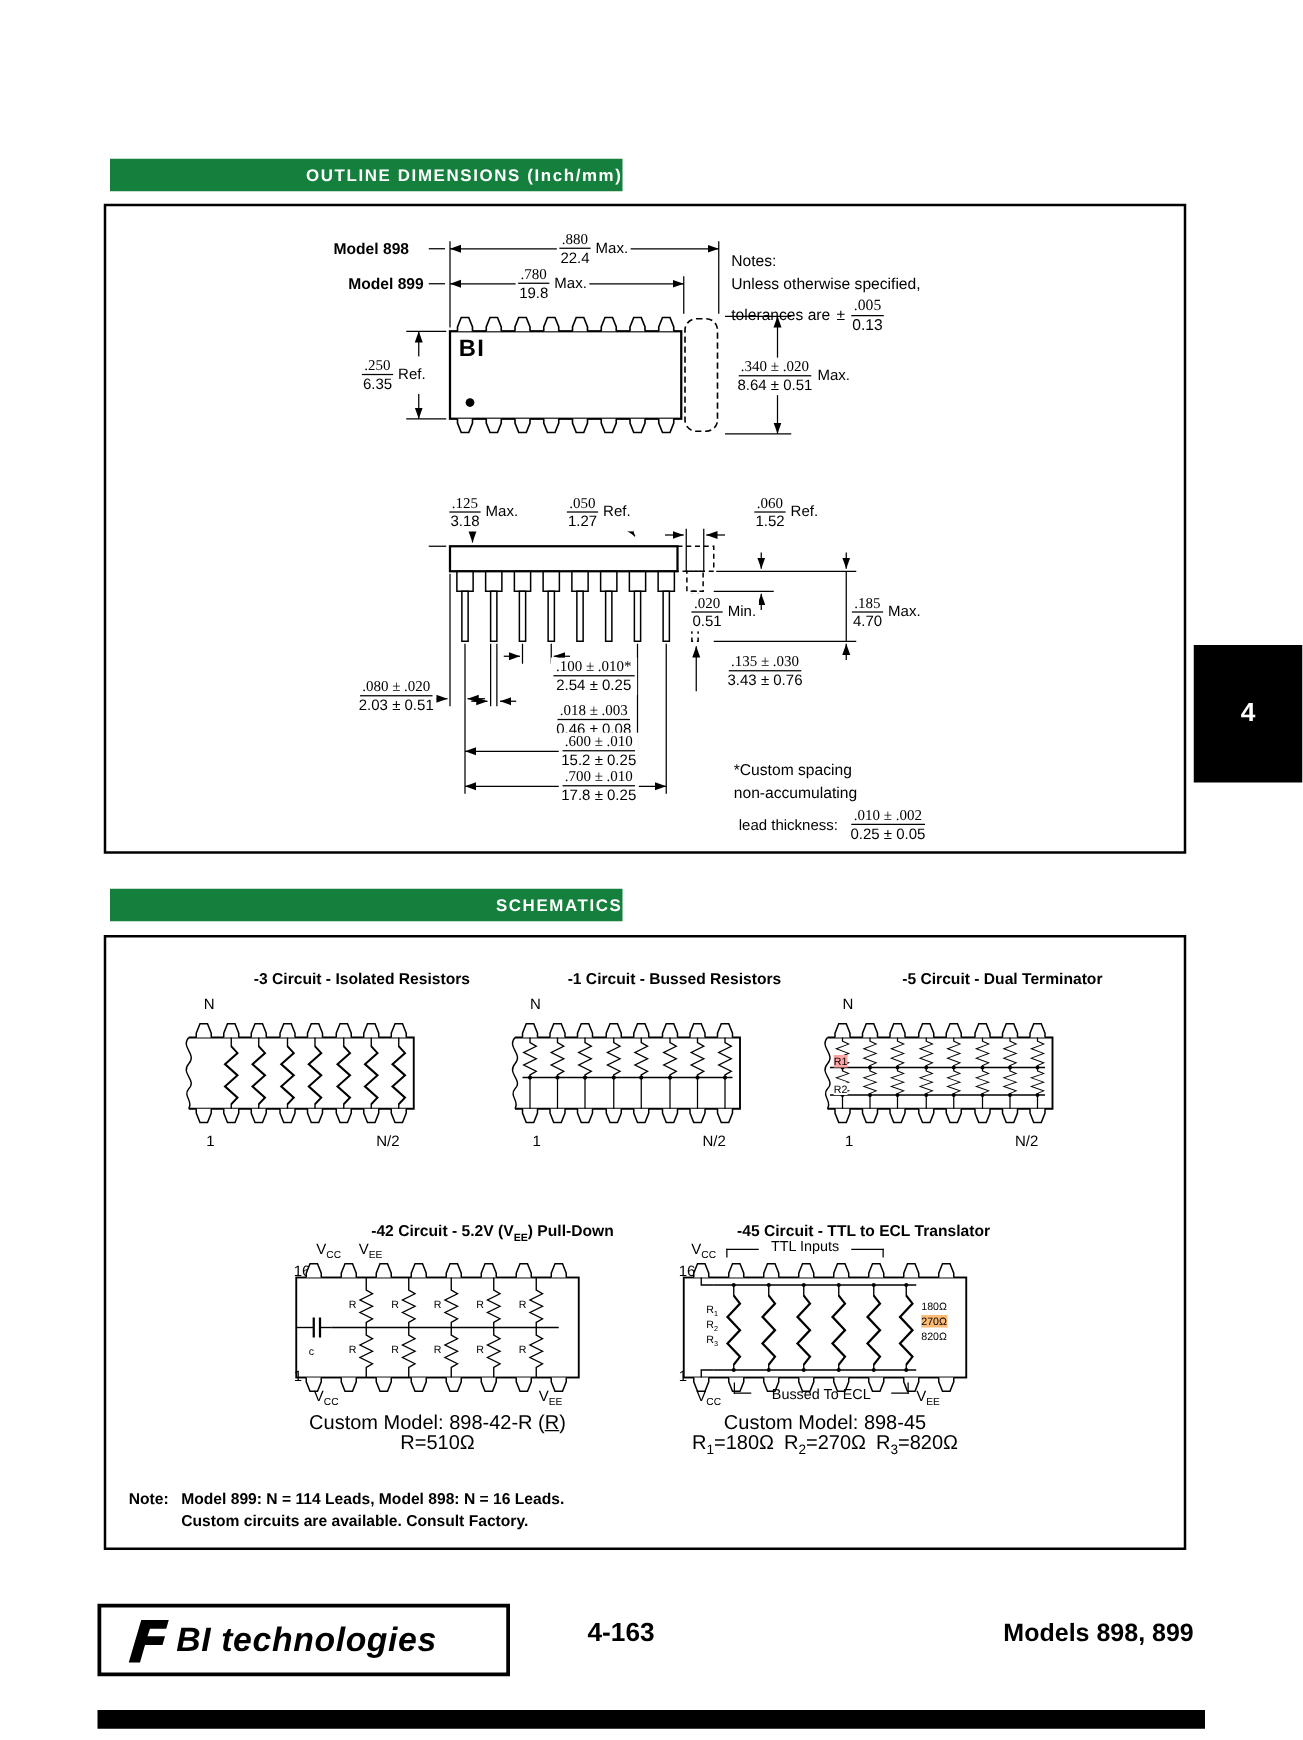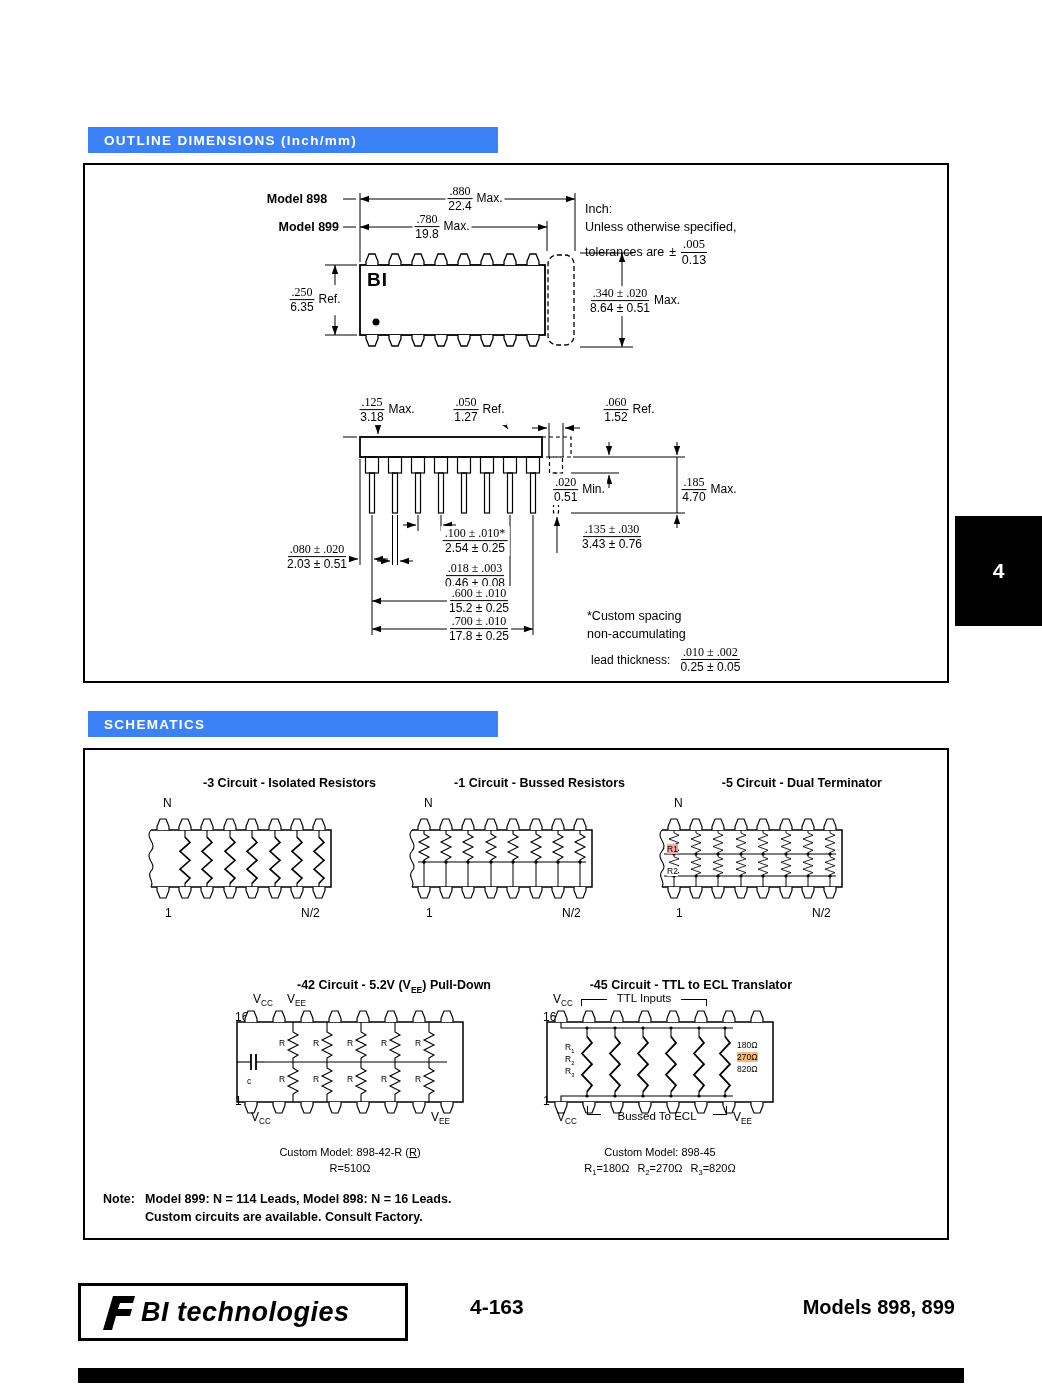--- a/index.html
+++ b/index.html
@@ -1,31 +1,31 @@
 <!DOCTYPE html>
 <html><head>
 <meta charset="utf-8">
 <style>
   * { box-sizing: border-box; margin:0; padding:0; }
   html,body { background:#fff; }
   body { width:1042px; height:1392px; position:relative; font-family:"Liberation Sans","DejaVu Sans",sans-serif; color:#000; }
   .abs { position:absolute; }
-  .bar { position:absolute; background:#3b82f6; color:#fff; font-weight:bold; font-size:13.5px; letter-spacing:1.3px; display:flex; align-items:center; padding-left:16px; }
+  .bar { position:absolute; background:#15803d; color:#fff; font-weight:bold; font-size:13.5px; letter-spacing:1.3px; display:flex; align-items:center; padding-left:16px;justify-content:flex-end; }
   .box { position:absolute; border:2px solid #000; background:#fff; }
   .lbl { position:absolute; font-size:12px; white-space:nowrap; line-height:1.2; }
   .blbl { position:absolute; font-size:12.5px; font-weight:bold; white-space:nowrap; line-height:1.2; }
   .dim { position:absolute; display:flex; align-items:center; gap:4px; background:#fff; font-size:12px; white-space:nowrap; padding:0 2px; line-height:1.1; }
   .ctr { transform:translate(-50%,-50%); }
   .frac { display:inline-flex; flex-direction:column; align-items:center; line-height:1.2; }
   .frac .num { border-bottom:1px solid #000; padding:0 2px;font-family:Liberation Serif, serif; }
   sub { font-size:68%; }
   svg { position:absolute; overflow:visible; }
   .sch-title { position:absolute; font-weight:bold; font-size:12.5px; text-align:right; white-space:nowrap; }
   .tiny { position:absolute; font-size:8.5px; white-space:nowrap; }
-  .cap { position:absolute; font-size:11px; text-align:center; white-space:nowrap;margin-top:16px; }
+  .cap { position:absolute; font-size:16px; text-align:center; white-space:nowrap; }
   .brk { position:absolute; }
 </style>
 </head>
 <body>
 
 <div class="abs" style="left:0;top:0;width:1042px;height:1392px">
 
   <svg width="0" height="0" style="left:0;top:0">
     <defs>
       <marker id="mE" markerWidth="10" markerHeight="8" refX="9" refY="4" orient="auto" markerUnits="userSpaceOnUse">
@@ -159,21 +159,21 @@
     </div>
     <div class="dim ctr" style="left:357px;top:62px">
       <span class="frac">
           <span class="num">.780</span>
           <span>19.8</span>
         </span>
       <span>Max.</span>
     </div>
 
     <div class="lbl" style="left:500px;top:36px;font-size:12.5px;line-height:1.4">
-      <div>Inch:</div>
+      <div>Notes:</div>
       <div>Unless otherwise specified,</div>
       <div style="display:flex;align-items:center;gap:5px;margin-top:1px">
         <span>tolerances are</span>
         <span>±</span>
         <span class="frac">
             <span class="num">.005</span>
             <span>0.13</span>
           </span>
       </div>
     </div>

